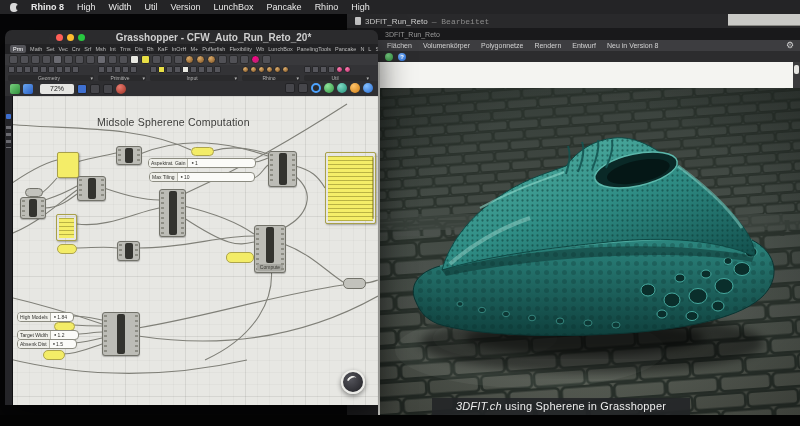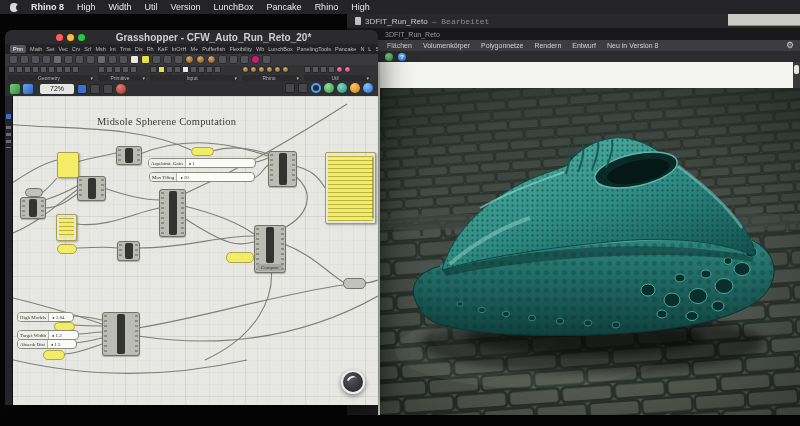--- a/index.html
+++ b/index.html
@@ -89,21 +89,21 @@
   .ct-right .cir{width:10px;height:10px;border-radius:50%;}
   .cir.ring{background:#2c2c2f;border:2px solid #4da3ff;box-sizing:border-box;}
   .cir.g1{background:radial-gradient(circle at 35% 30%,#8fe39a,#2f9441);}
   .cir.g2{background:radial-gradient(circle at 35% 30%,#7fd9c4,#1f8f77);}
   .cir.or{background:radial-gradient(circle at 35% 30%,#ffc46b,#d07d12);}
   .cir.bl{background:radial-gradient(circle at 35% 30%,#86c0ff,#2268cf);}
   
   #gh-canvas{position:absolute;left:0;top:66px;right:0;bottom:0;background-color:#e7e7e3;overflow:hidden;
     background-image:linear-gradient(rgba(0,0,0,.055) 1px,transparent 1px),linear-gradient(90deg,rgba(0,0,0,.055) 1px,transparent 1px),
                      linear-gradient(rgba(0,0,0,.028) 1px,transparent 1px),linear-gradient(90deg,rgba(0,0,0,.028) 1px,transparent 1px);
-    background-size:60px 60px,60px 60px,12px 12px,12px 12px;font-family:Liberation Serif, serif;}
+    background-size:60px 60px,60px 60px,12px 12px,12px 12px;}
   #wires{position:absolute;left:0;top:0;pointer-events:none;}
   .canvas-strip{position:absolute;left:0;top:0;bottom:0;width:7px;background:#242428;border-right:1px solid #101012;}
   .canvas-strip::before{content:"";position:absolute;left:1px;top:18px;width:5px;height:5px;background:#3e6fd0;border-radius:1px;}
   .canvas-strip::after{content:"";position:absolute;left:1px;top:30px;width:5px;height:22px;
        background:repeating-linear-gradient(to bottom,#6a6a70 0 3px,transparent 3px 7px);}
   #canvas-title{position:absolute;left:92px;top:20px;font-size:10.5px;color:#3c3c3a;letter-spacing:.2px;}
   .comp{position:absolute;background:#bcbcb6;border:1px solid #72726a;border-radius:3px;box-shadow:0 1px 1px rgba(0,0,0,.25);}
   .comp::before{content:"";position:absolute;left:1px;top:2px;bottom:2px;width:3px;
        background:repeating-linear-gradient(to bottom,#8d8d84 0 2px,transparent 2px 5px);}
   .comp::after{content:"";position:absolute;right:1px;top:2px;bottom:2px;width:3px;
@@ -284,20 +284,21 @@
             <path d="M212,82 q8,-20 6,-30"></path>
               <path d="M226,80 q8,-18 6,-28"></path>
           </g>
 
           <path d="M100,120 C140,98 170,90 184,84" fill="none" stroke="#8fd8cc" stroke-width="2" opacity="0.6"></path>
           <path d="M298,78 C328,100 350,122 362,140" fill="none" stroke="#9adfd3" stroke-width="3" opacity="0.45"></path>
           <path d="M70,176 C90,158 120,140 150,130" fill="none" stroke="rgba(195,242,230,0.35)" stroke-width="4"></path>
         </g>
         <rect x="0" y="0" width="420" height="327" fill="url(#gVig)"></rect>
       </svg>
+      <div id="caption"><i>3DFIT.ch</i><span> using Spherene in Grasshopper</span></div>
     </div>
   </div>
 
   <div id="gh-win">
     <div class="gh-title">
       <span class="gh-lights">
           <i></i>
           <i></i>
           <i></i>
         </span>

